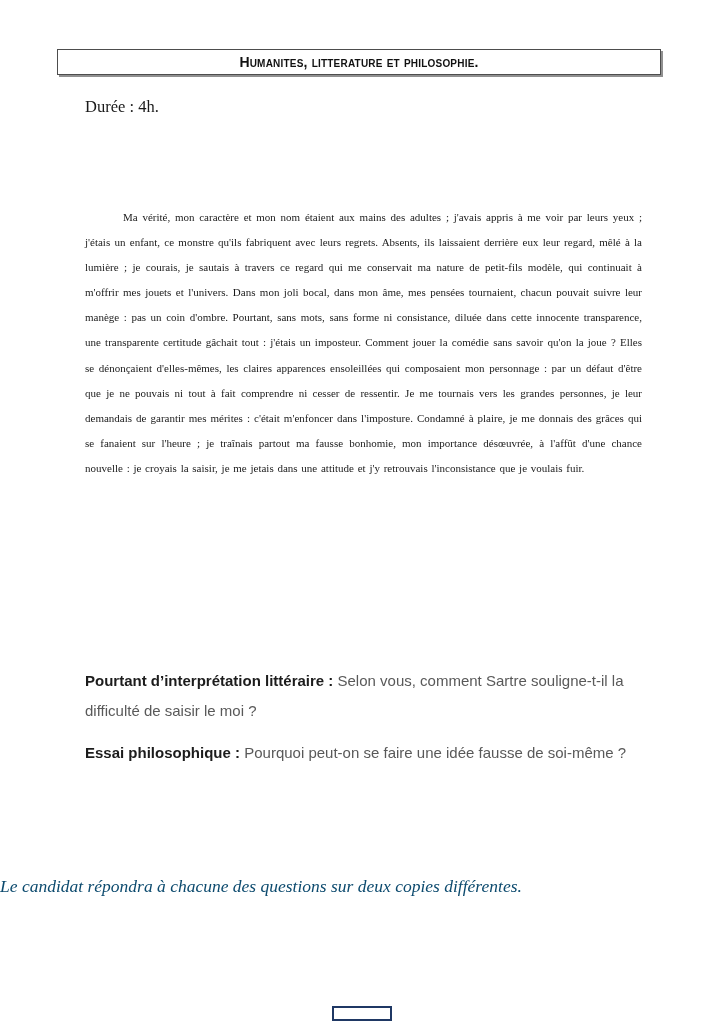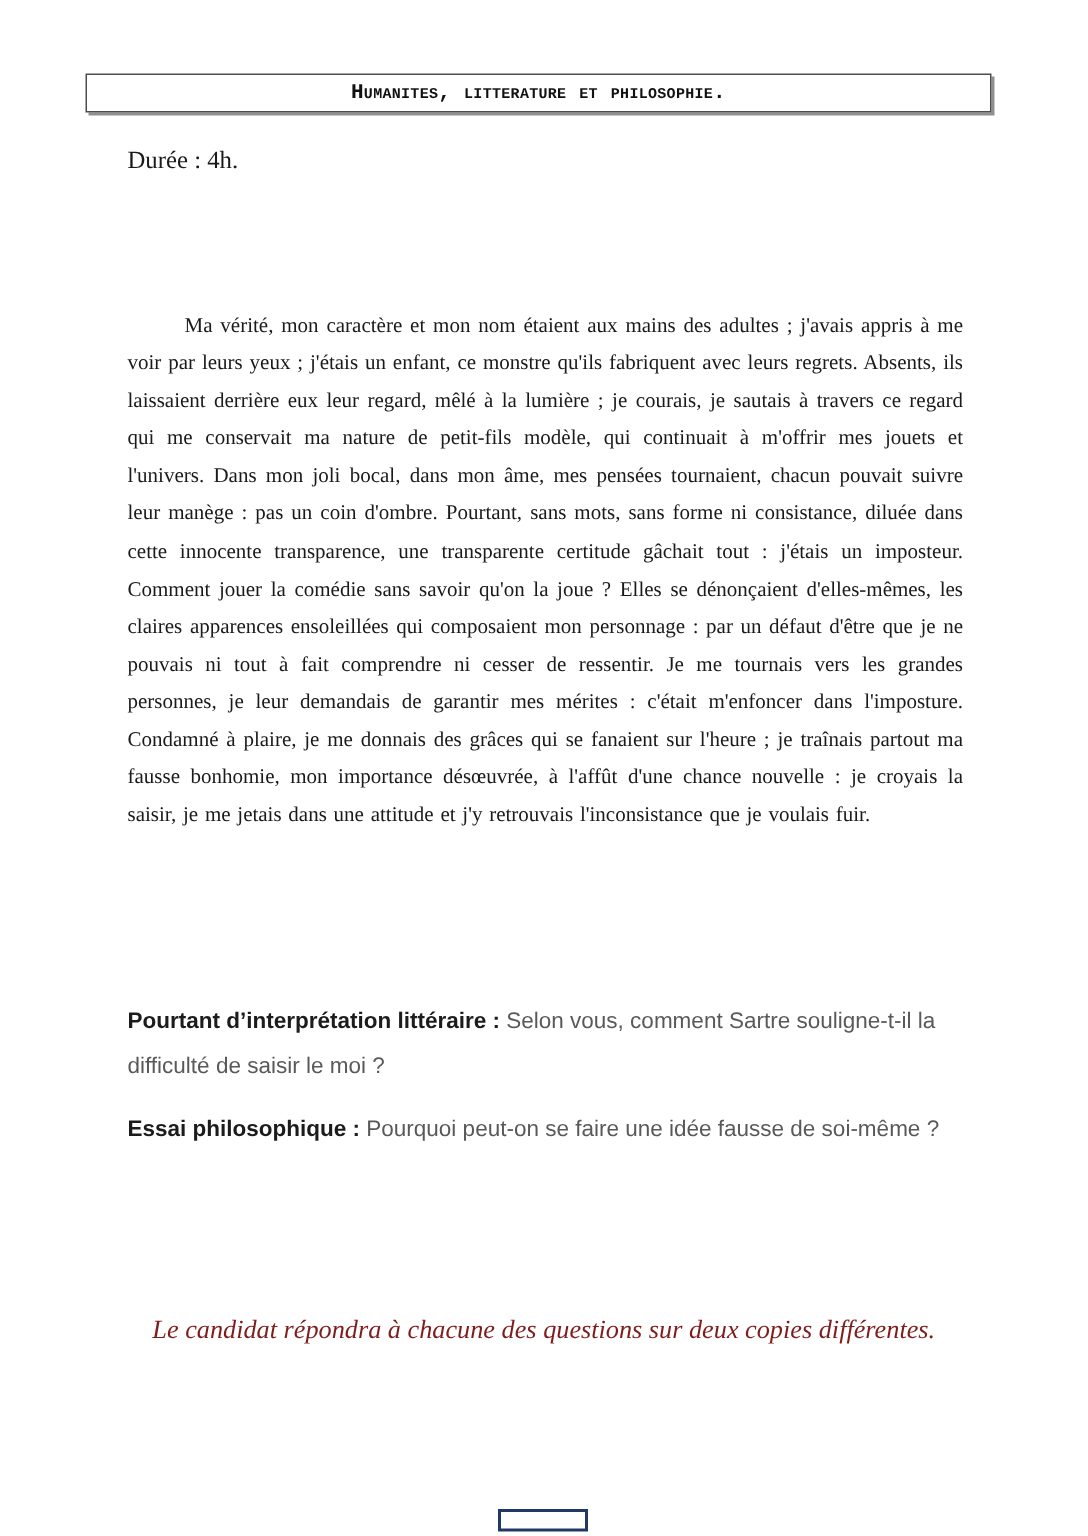--- a/index.html
+++ b/index.html
@@ -20,40 +20,40 @@
     width: 604px;
     height: 26px;
     border: 1px solid #4d4d4d;
     box-shadow: 2px 2px 0 #909090;
     background: #ffffff;
     display: flex;
     align-items: center;
     justify-content: center;
   }
   .header-title {
-    font-family: Liberation Mono, monospace;
+    font-family: Liberation Sans, sans-serif;
     font-weight: bold;
     font-variant: small-caps;
     font-size: 14px;
     letter-spacing: 0.2px;
     color: #111111;
   }
   .meta {
     position: absolute;
     left: 85px;
     top: 93px;
     font-size: 16.5px;
     line-height: 28px;
   }
   .excerpt {
     position: absolute;
     left: 85px;
     top: 205px;
     width: 557px;
-    font-size: 14px;
+    font-size: 11px;
     line-height: 25.1px;
     text-align: justify;
     text-align-last: left;
     text-indent: 38px;
     word-spacing: 1px;
   }
   .attribution {
     position: absolute;
     left: 85px;
     top: 580px;
@@ -72,24 +72,23 @@
     line-height: 30px;
     color: #595959;
   }
   .questions .q-label { font-weight: bold; color: #1c1c1c; }
   .q-block-2 { margin-top: 12px; }
   .instruction {
     position: absolute;
     left: 0;
     top: 876px;
     width: 725px;
-    text-align: center;
     font-style: italic;
     font-size: 17.5px;
-    color: #7f1d1d;
+    color: #0c4a6e;
   }
   .footer-box {
     position: absolute;
     left: 332px;
     top: 1006px;
     width: 60px;
     height: 15px;
     border: 2px solid #1f3864;
     background: #ffffff;
   }

